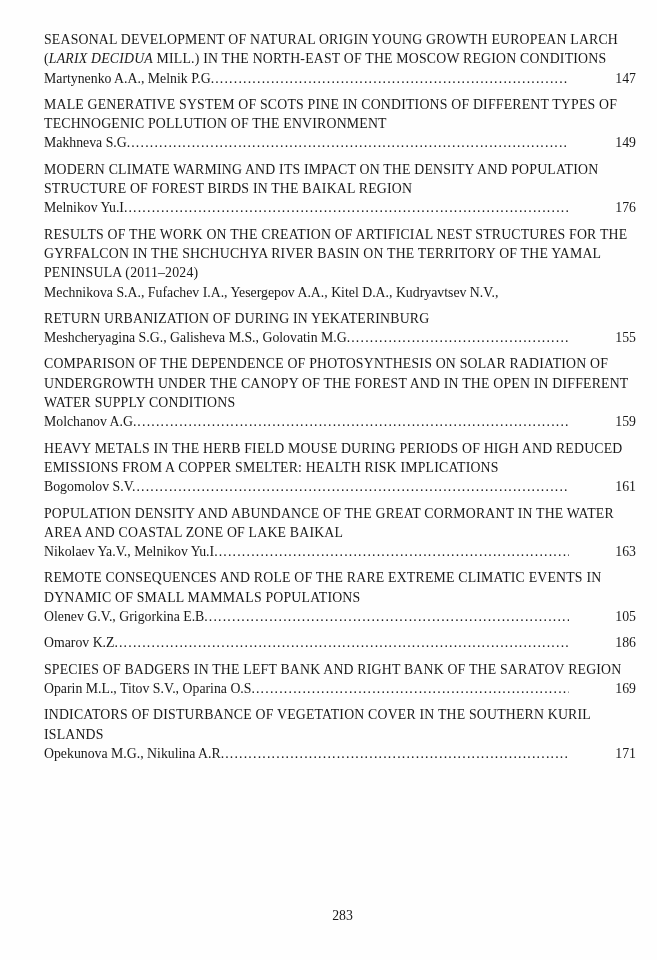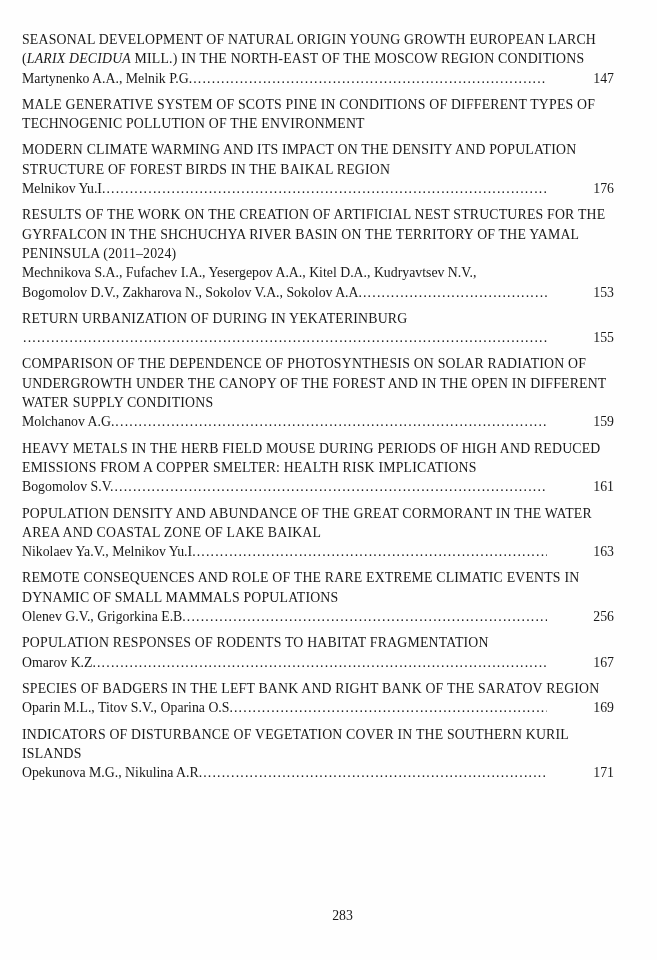--- a/index.html
+++ b/index.html
@@ -12,21 +12,21 @@
     height: 960px;
     overflow: hidden;
     font-family: "Liberation Serif", serif;
     color: #181818;
     background: #fefefe;
   }
   .page {
     box-sizing: border-box;
     width: 657px;
     height: 960px;
-    padding: 30px 30px 0 22px;
+    padding: 30px 30px 0 44px;
     position: relative;
   }
   .toc-list {
     width: 592px;
   }
   .entry {
     margin-bottom: 7px;
   }
   .title {
     font-size: 13.8px;
@@ -85,41 +85,42 @@
       <div class="entry">
         <div class="title"><span>SEASONAL DEVELOPMENT OF NATURAL ORIGIN YOUNG GROWTH EUROPEAN LARCH (</span><i>LARIX DECIDUA</i><span> MILL.) IN THE NORTH-EAST OF THE MOSCOW REGION CONDITIONS</span></div>
         <div class="authors-row">
           <span class="authors">Martynenko A.A., Melnik P.G.</span>
           <span class="leader"></span>
           <span class="pagenum">147</span>
         </div>
       </div>
       <div class="entry">
         <div class="title"><span>MALE GENERATIVE SYSTEM OF SCOTS PINE IN CONDITIONS OF DIFFERENT TYPES OF TECHNOGENIC POLLUTION OF THE ENVIRONMENT</span></div>
+        <div class="authors-row">
+          <span class="authors">Makhneva S.G.</span>
+          <span class="leader"></span>
+          <span class="pagenum">149</span>
+        </div>
       </div>
       <div class="entry">
         <div class="title"><span>MODERN CLIMATE WARMING AND ITS IMPACT ON THE DENSITY AND POPULATION STRUCTURE OF FOREST BIRDS IN THE BAIKAL REGION</span></div>
         <div class="authors-row">
           <span class="authors">Melnikov Yu.I.</span>
           <span class="leader"></span>
           <span class="pagenum">176</span>
         </div>
       </div>
       <div class="entry">
         <div class="title"><span>RESULTS OF THE WORK ON THE CREATION OF ARTIFICIAL NEST STRUCTURES FOR THE GYRFALCON IN THE SHCHUCHYA RIVER BASIN ON THE TERRITORY OF THE YAMAL PENINSULA (2011–2024)</span></div>
         <div class="authors-pre">Mechnikova S.A., Fufachev I.A., Yesergepov A.A., Kitel D.A., Kudryavtsev N.V.,</div>
-        <div class="authors-row">
-          <span class="authors">Bogomolov D.V., Zakharova N., Sokolov V.A., Sokolov A.A.</span>
-          <span class="leader"></span>
-          <span class="pagenum">153</span>
-        </div>
       </div>
       <div class="entry">
         <div class="title"><span>RETURN URBANIZATION OF DURING IN YEKATERINBURG</span></div>
         <div class="authors-row">
+          <span class="authors">Meshcheryagina S.G., Galisheva M.S., Golovatin M.G.</span>
           <span class="leader"></span>
           <span class="pagenum">155</span>
         </div>
       </div>
       <div class="entry">
         <div class="title"><span>COMPARISON OF THE DEPENDENCE OF PHOTOSYNTHESIS ON SOLAR RADIATION OF UNDERGROWTH UNDER THE CANOPY OF THE FOREST AND IN THE OPEN IN DIFFERENT WATER SUPPLY CONDITIONS</span></div>
         <div class="authors-row">
           <span class="authors">Molchanov A.G.</span>
           <span class="leader"></span>
           <span class="pagenum">159</span>
@@ -139,29 +140,28 @@
           <span class="authors">Nikolaev Ya.V., Melnikov Yu.I.</span>
           <span class="leader"></span>
           <span class="pagenum">163</span>
         </div>
       </div>
       <div class="entry">
         <div class="title"><span>REMOTE CONSEQUENCES AND ROLE OF THE RARE EXTREME CLIMATIC EVENTS IN DYNAMIC OF SMALL MAMMALS POPULATIONS</span></div>
         <div class="authors-row">
           <span class="authors">Olenev G.V., Grigorkina E.B.</span>
           <span class="leader"></span>
-          <span class="pagenum">256</span>
+          <span class="pagenum">105</span>
         </div>
       </div>
       <div class="entry">
-        <div class="title"><span>POPULATION RESPONSES OF RODENTS TO HABITAT FRAGMENTATION</span></div>
         <div class="authors-row">
           <span class="authors">Omarov K.Z.</span>
           <span class="leader"></span>
-          <span class="pagenum">167</span>
+          <span class="pagenum">186</span>
         </div>
       </div>
       <div class="entry">
         <div class="title"><span>SPECIES OF BADGERS IN THE LEFT BANK AND RIGHT BANK OF THE SARATOV REGION</span></div>
         <div class="authors-row">
           <span class="authors">Oparin M.L., Titov S.V., Oparina O.S.</span>
           <span class="leader"></span>
           <span class="pagenum">169</span>
         </div>
       </div>

